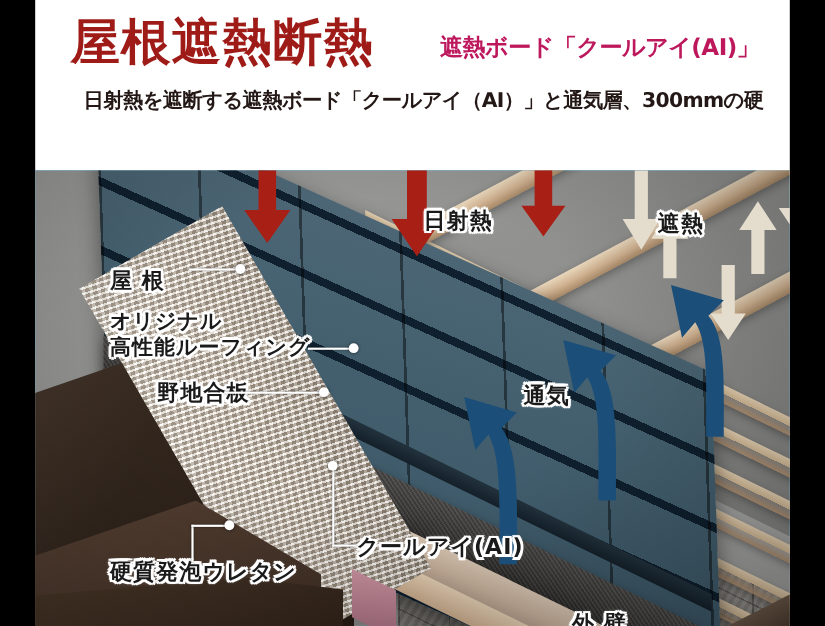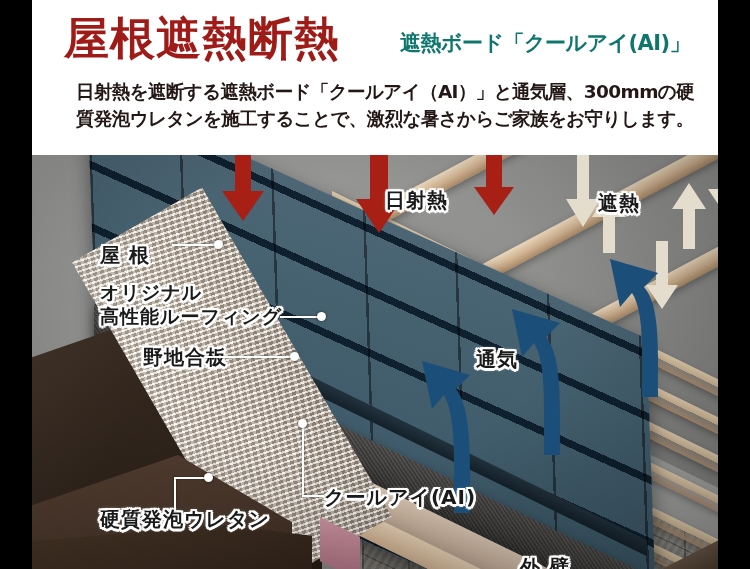--- a/index.html
+++ b/index.html
@@ -11,21 +11,21 @@
   
   #header{position:absolute;left:32px;top:0;width:686px;height:155px;
           background:#ffffff;overflow:hidden;}
 
   #title-row{position:absolute;left:0;top:8px;width:562px;height:62px;}
   #main-title{position:absolute;left:32px;top:6px;
               font-size:45px;line-height:50px;font-weight:bold;
               color:#9e1b17;letter-spacing:1px;white-space:nowrap;
               font-family:"DejaVu Sans","Liberation Sans",sans-serif;}
   #sub-title{position:absolute;left:368px;top:22px;
-             font-size:21px;line-height:26px;font-weight:bold;color:#0f766e;
+             font-size:21px;line-height:26px;font-weight:bold;color:#be185d;
              white-space:nowrap;letter-spacing:-0.5px;}
 
   #desc{position:absolute;left:28px;top:78px;width:660px;
         font-size:18.5px;line-height:27px;font-weight:bold;color:#231815;
         letter-spacing:-0.6px;margin-left:16px;}
   #desc .line{display:block;white-space:nowrap;}
 
   
   #stage{position:absolute;left:32px;top:155px;width:686px;height:494px;
          overflow:hidden;background:#7dd3fc;}
@@ -171,21 +171,20 @@
 
   <div id="header">
 
     <div id="title-row">
       <div id="main-title">屋根遮熱断熱</div>
       <div id="sub-title">遮熱ボード「クールアイ(AI)」</div>
     </div>
 
     <div id="desc">
       <span class="line">日射熱を遮断する遮熱ボード「クールアイ（AI）」と通気層、300mmの硬</span>
-      <span class="line">質発泡ウレタンを施工することで、激烈な暑さからご家族をお守りします。</span>
     </div>
   </div>
 
   <div id="stage">
 
     <div class="layer" id="bg-grey"></div>
     <div class="layer" id="void-plane"></div>
     <div class="layer" id="wall"></div>
 
     <div class="layer rafter" style="left:300px;top:196px;width:420px;"></div>

